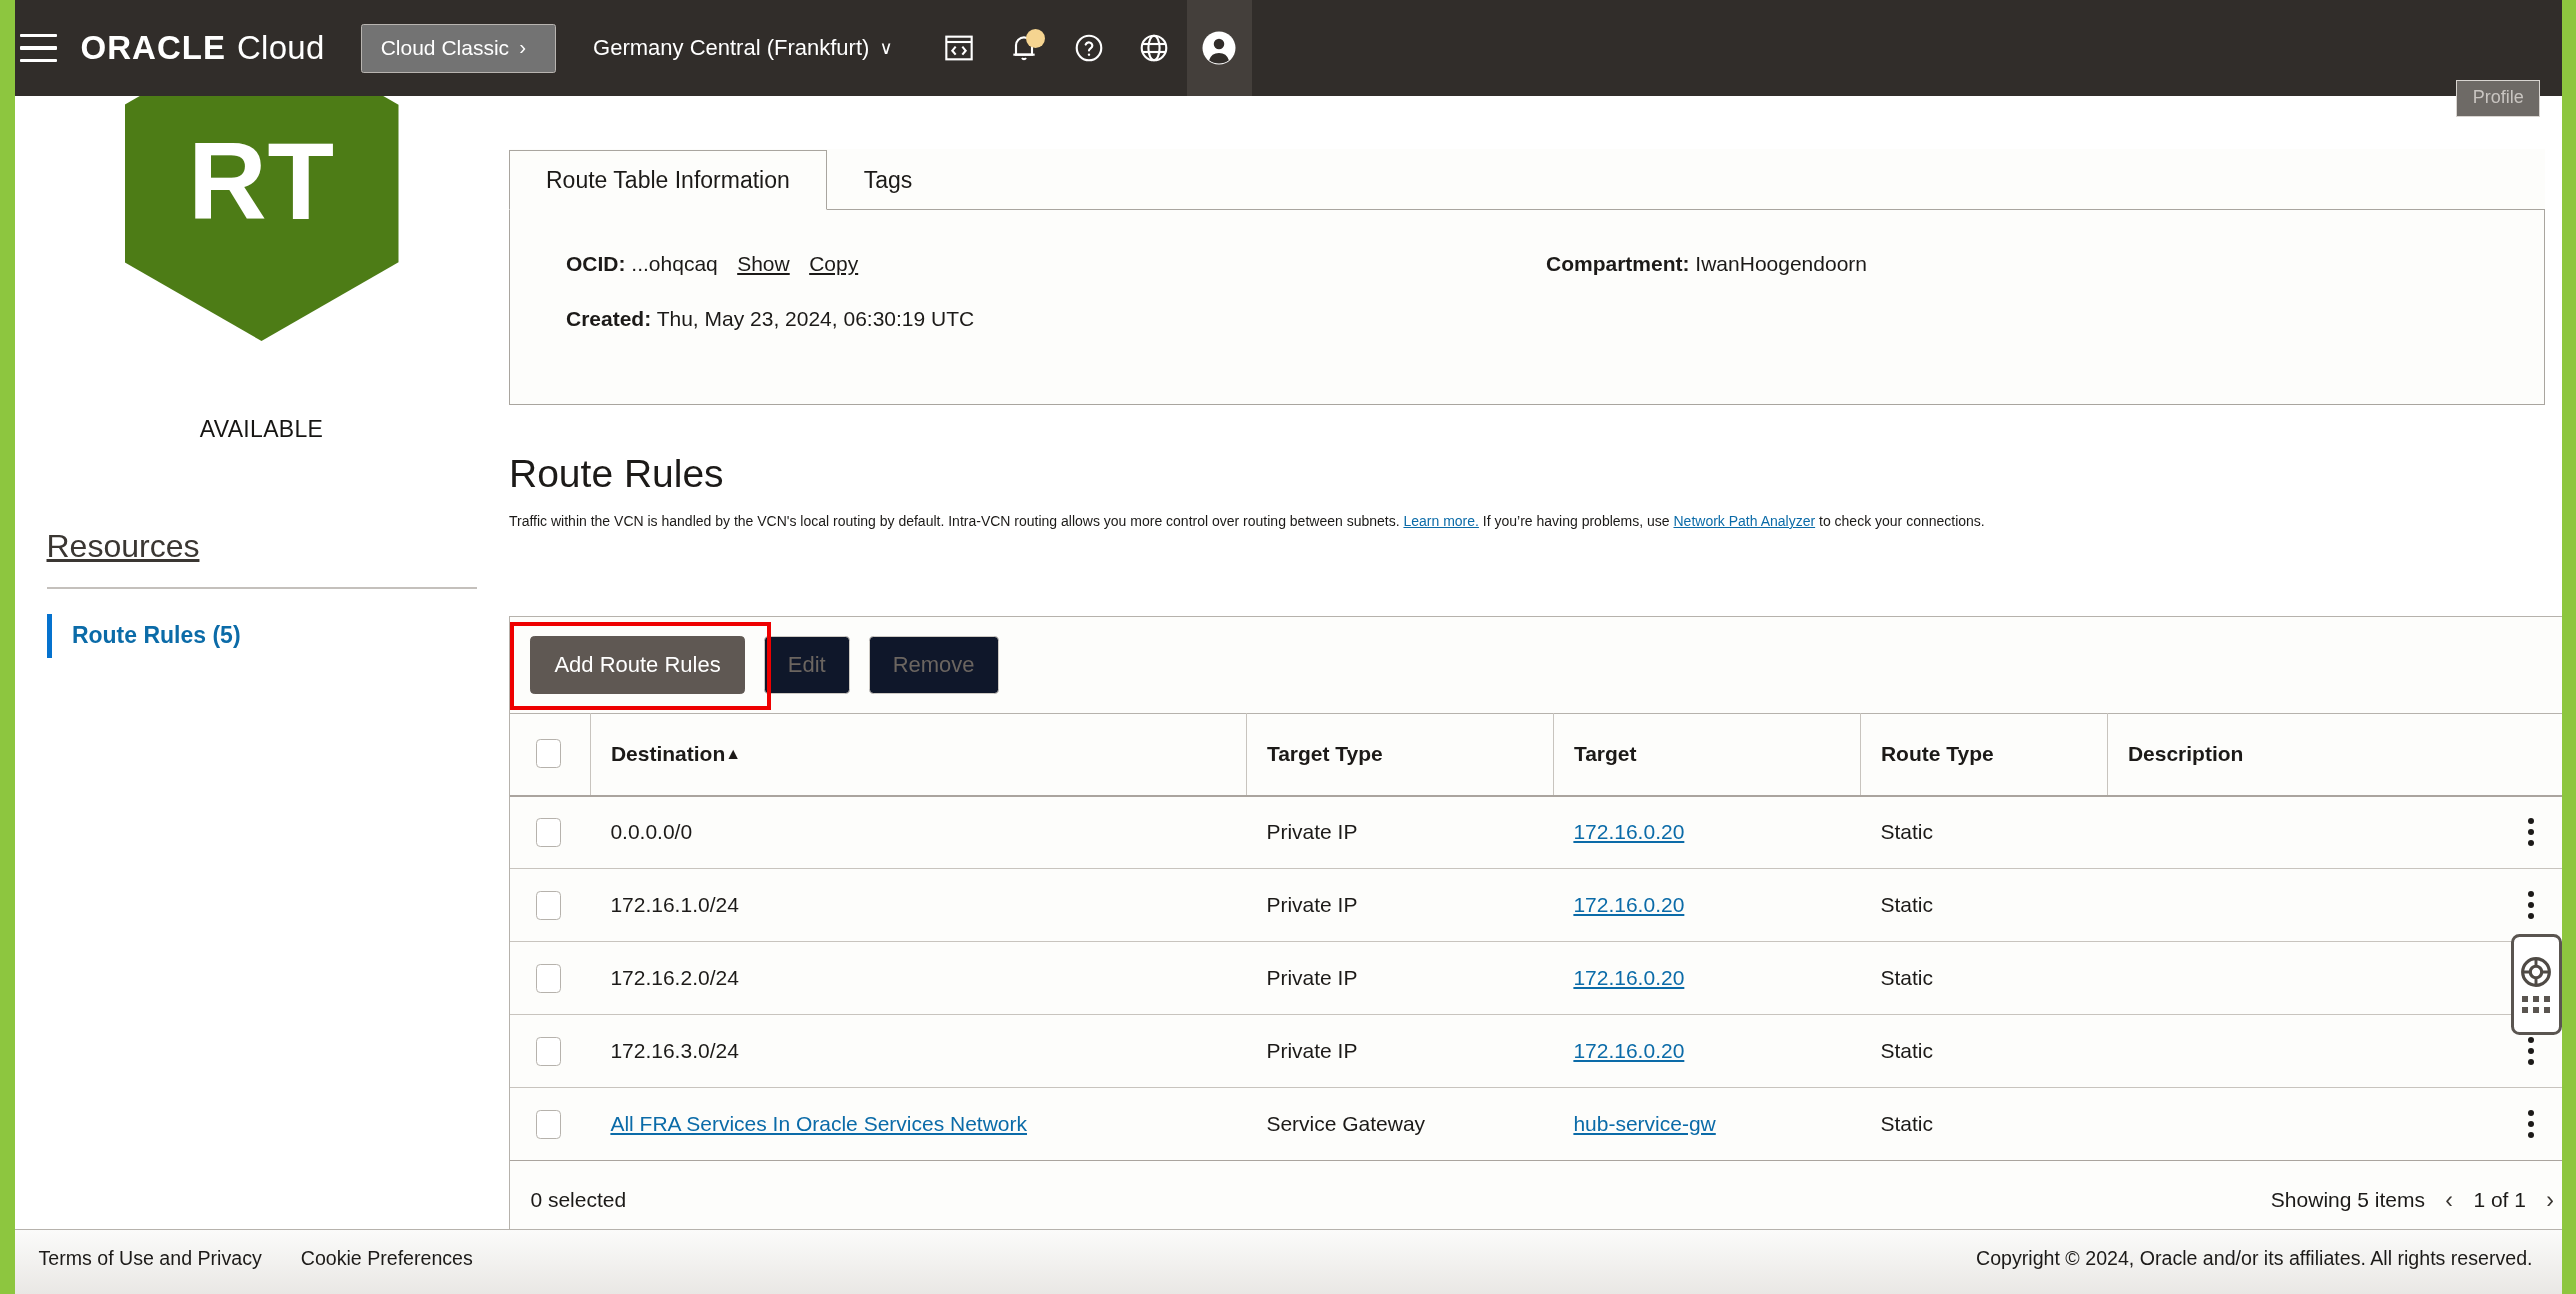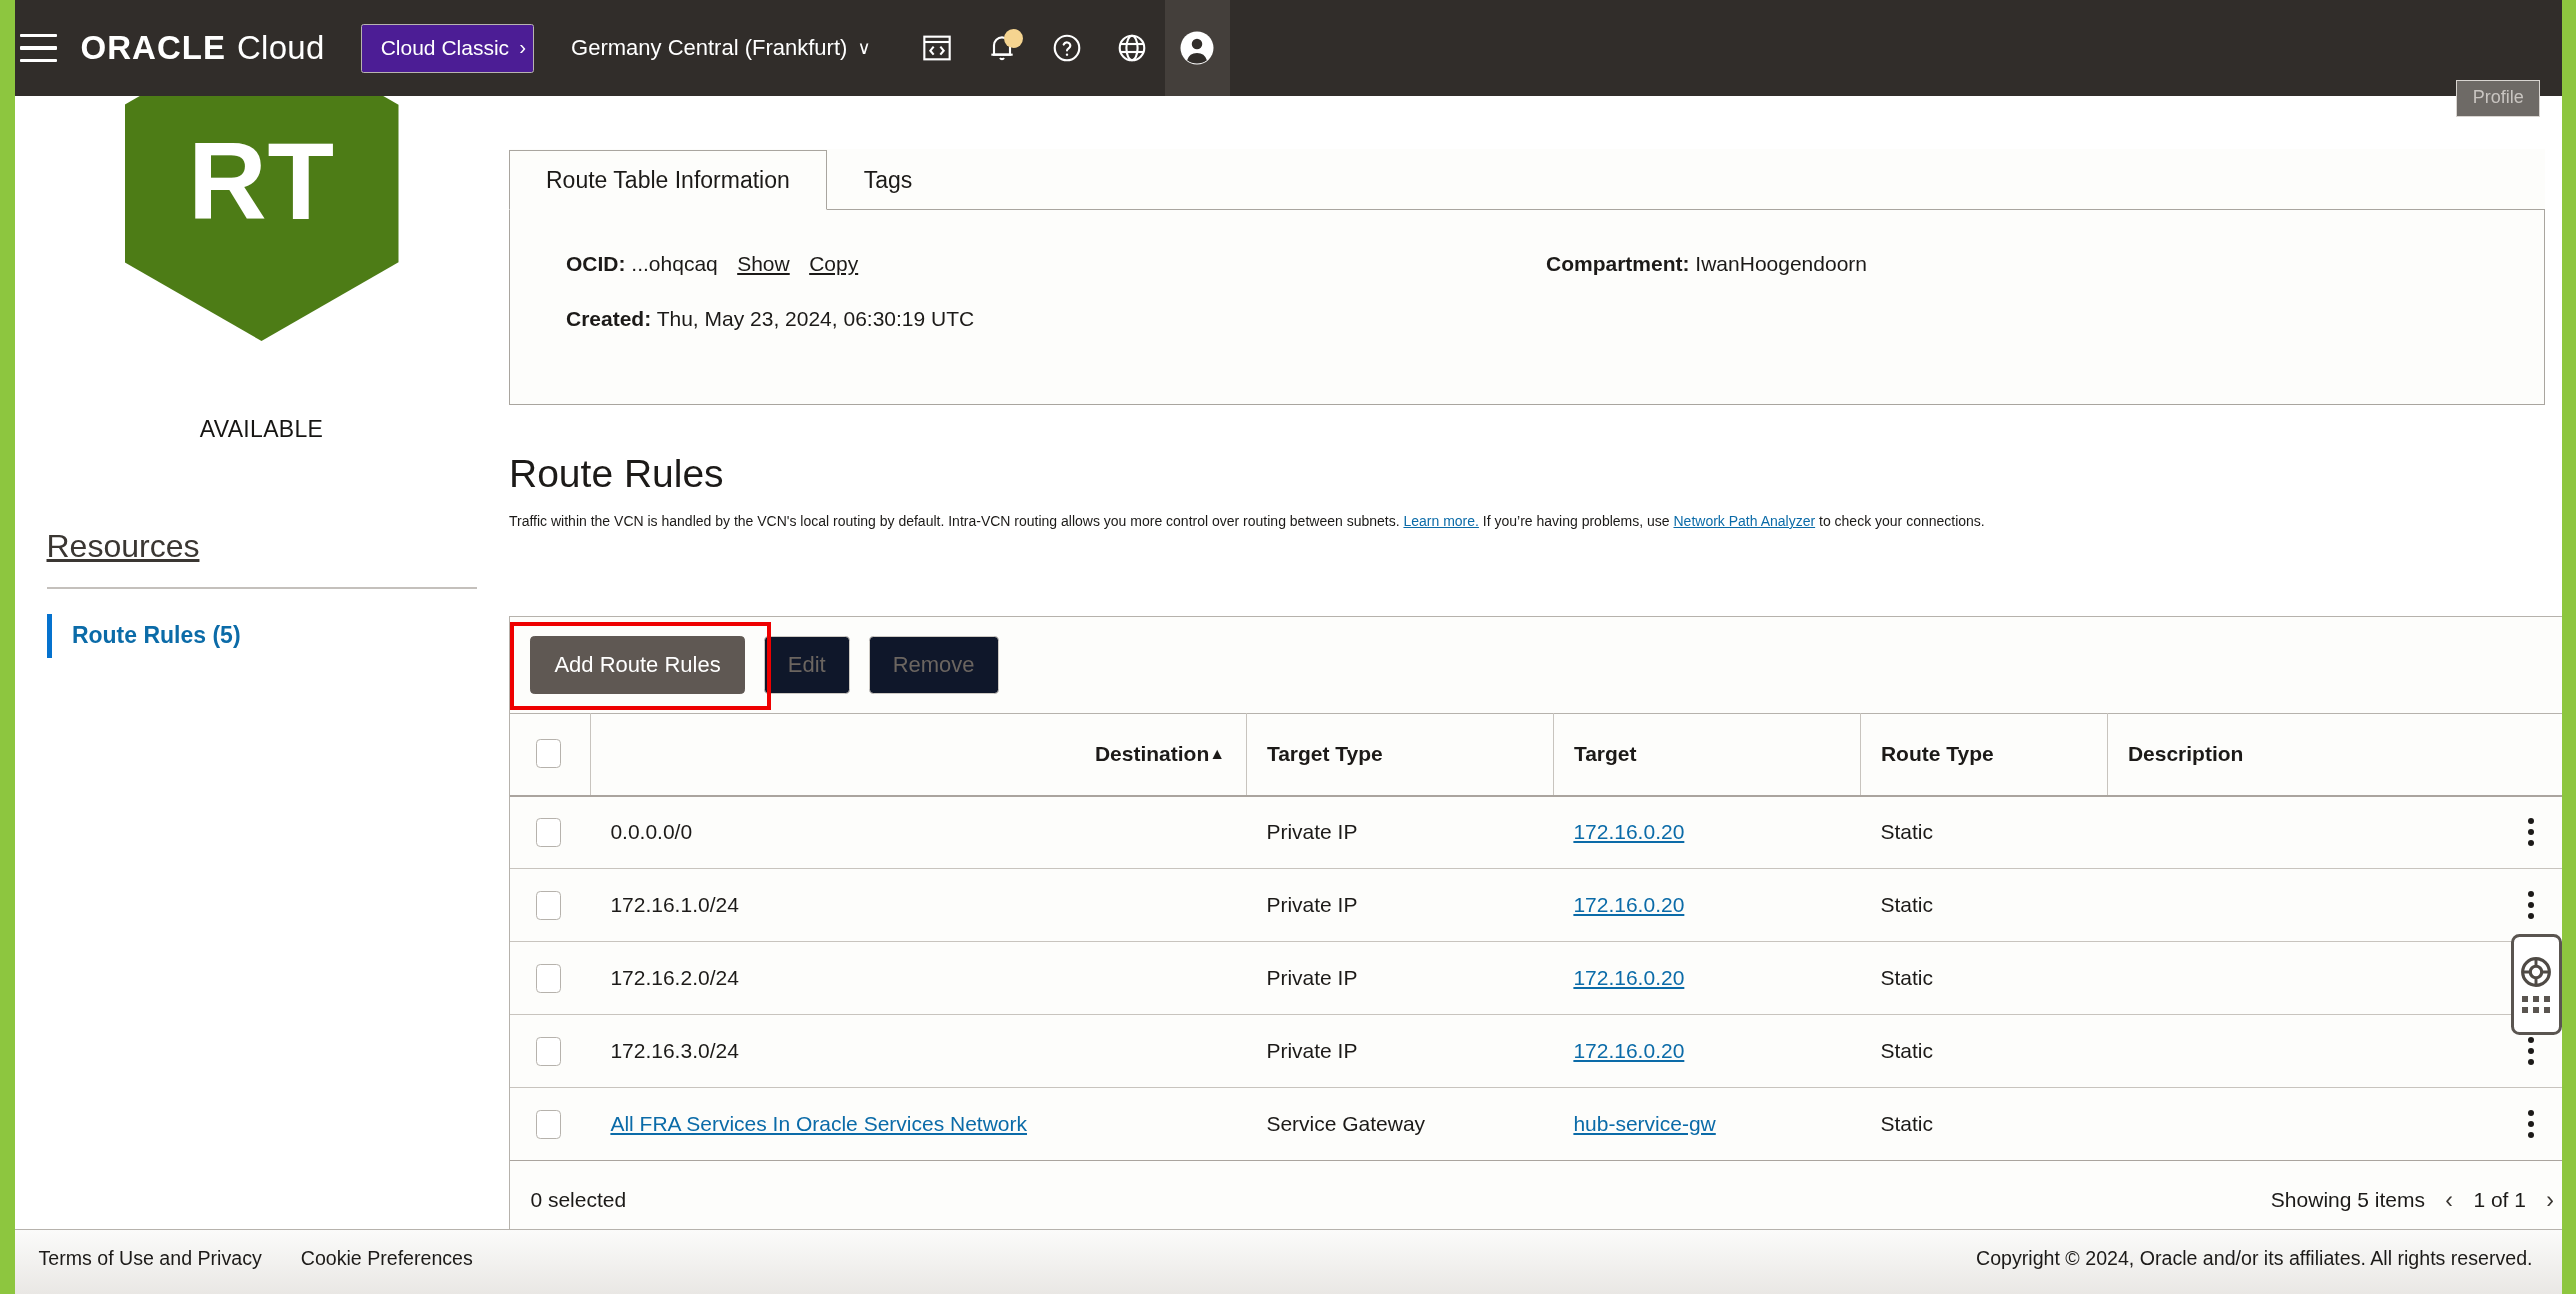--- a/index.html
+++ b/index.html
@@ -42,26 +42,26 @@
   .cloud-word {
     font-size: 33px; font-weight: 400; color: #ffffff; margin-left: 11px;
     letter-spacing: 0.3px;
   }
 
   .cloud-classic-btn {
     margin-left: 36px;
     border: 0.9px solid #b8b4b0;
     color: #ffffff;
     font-size: 21px;
-    padding: 11px 7px 12px 19px;
+    padding: 11px 29px 12px 19px;
     border-radius: 2.6px;
     display: flex; align-items: center; gap: 10.2px;
     cursor: pointer;
     white-space: nowrap;
-    background: #4c1d95;
+    background: #737373;
   }
   .chev-right { font-size: 20.4px; line-height: 1; }
 
   .search-box {
     margin-left: 34px;
     width: 1089px; height: 55px;
     background: #5b5550;
     border-radius: 3.4px;
     border: none; outline: none;
     color: #e6e2de;
@@ -258,21 +258,21 @@
   .col-dest { width: 656px; }
   .col-ttype { width: 307px; }
   .col-target { width: 307px; }
   .col-rtype { width: 247px; }
   .col-desc { width: auto; }
   .col-kebab { width: 68px; }
 
   th.bdr, td.bdr { border-right: 0.9px solid #c8c4be; }
   th.col-chk { border-right: 0.9px solid #c8c4be; }
 
-  .th-inner { display: flex; align-items: center; justify-content: flex-end; padding: 0 20.4px; }
+  .th-inner { display: flex; align-items: center; justify-content: flex-start; padding: 0 20.4px; }
   .th-pad { padding: 0 20.4px; }
   .td-pad { padding: 0 20.4px; }
   .sort-arrow { font-size: 16px; color: #1c1a18; }
 
   .chkbox {
     width: 25.6px; height: 29px; border: 1.7px solid #b6b2ac; border-radius: 4.3px;
     background: #fff; margin-left: 25.6px; cursor: pointer; display: block;
   }
   .cell-link { color: #0b6ba8; text-decoration: underline; cursor: pointer; }
   .kebab {

